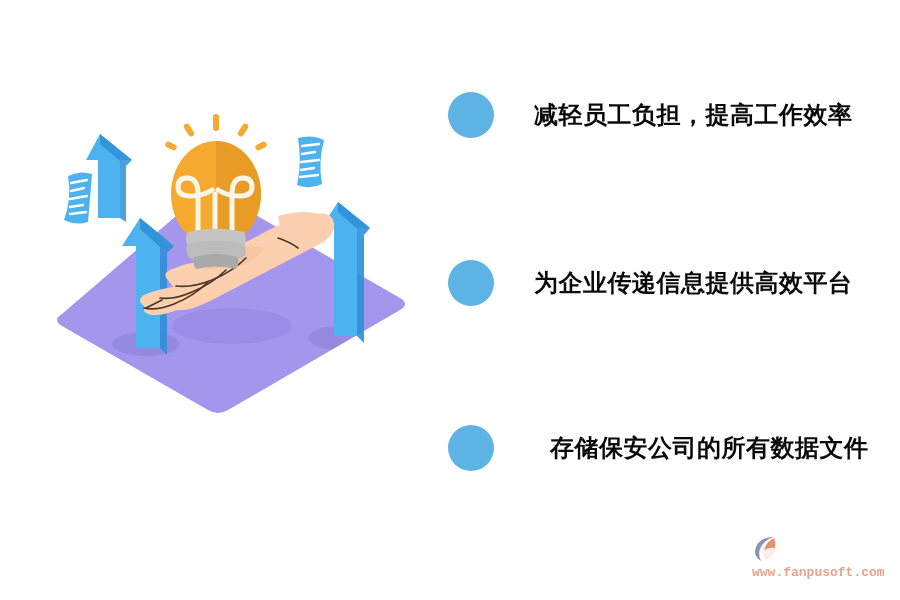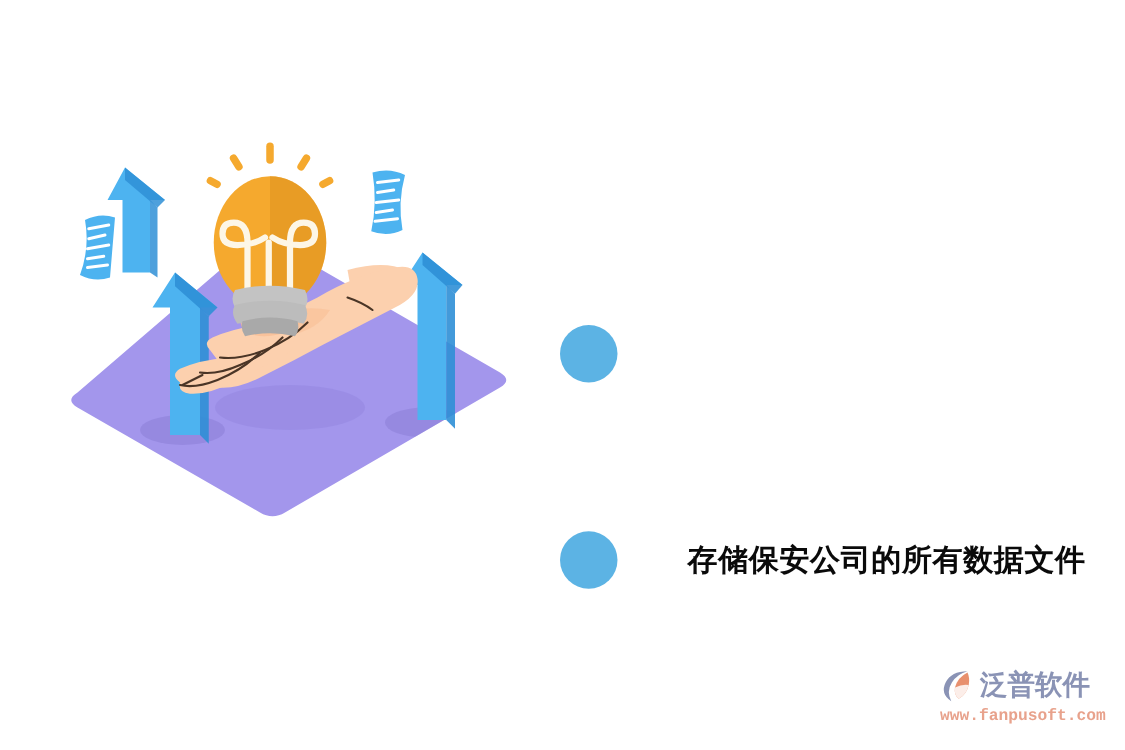--- a/index.html
+++ b/index.html
@@ -237,39 +237,43 @@
 
         <path d="M148 122 Q176 115 204 122 Q208 130 204 136 Q176 130 148 136 Q144 129 148 122 Z" fill="#c3c3c3"></path>
         <path d="M148 134 Q176 127 204 134 Q208 142 203 149 Q176 142 150 149 Q144 141 148 134 Z" fill="#bcbcbc"></path>
         <path d="M154 147 Q176 141 198 147 Q200 154 196 159 Q176 154 156 159 Q152 153 154 147 Z" fill="#a9a9a9"></path>
       </g>
     </svg>
   </div>
 
   <div id="bullet-list">
 
+    <div class="bullet-row row-0">
+      <div class="bullet-dot"></div>
+      <div class="bullet-text">减轻员工负担，提高工作效率</div>
+    </div>
 
     <div class="bullet-row row-1">
       <div class="bullet-dot"></div>
+      <div class="bullet-text">为企业传递信息提供高效平台</div>
     </div>
 
     <div class="bullet-row row-2">
       <div class="bullet-dot"></div>
       <div class="bullet-text">存储保安公司的所有数据文件</div>
     </div>
 
   </div>
 
   <div id="logo">
     <div id="logo-top">
       <div id="logo-mark">
         <svg viewBox="0 0 30 30" xmlns="http://www.w3.org/2000/svg">
           <path d="M22 3 Q9 3 4.5 12 Q0 21 9 27 Q5 19 9.5 12 Q14 5 22 3 Z" fill="#8a93b5"></path>
           <path d="M22 4 Q14 8 12 16 Q11 22 15 25 Q21 22 23 14 Q24 8 22 4 Z" fill="#e8906e"></path>
           <path d="M12 16 Q18 13 23 14 Q21 22 15 25 Q11 22 12 16 Z" fill="#ffffff" opacity="0.85"></path>
         </svg>
       </div>
-      <div id="logo-name">泛普软件</div>
     </div>
     <div id="logo-url">www.fanpusoft.com</div>
   </div>
 
 </div>
 
 </body></html>

